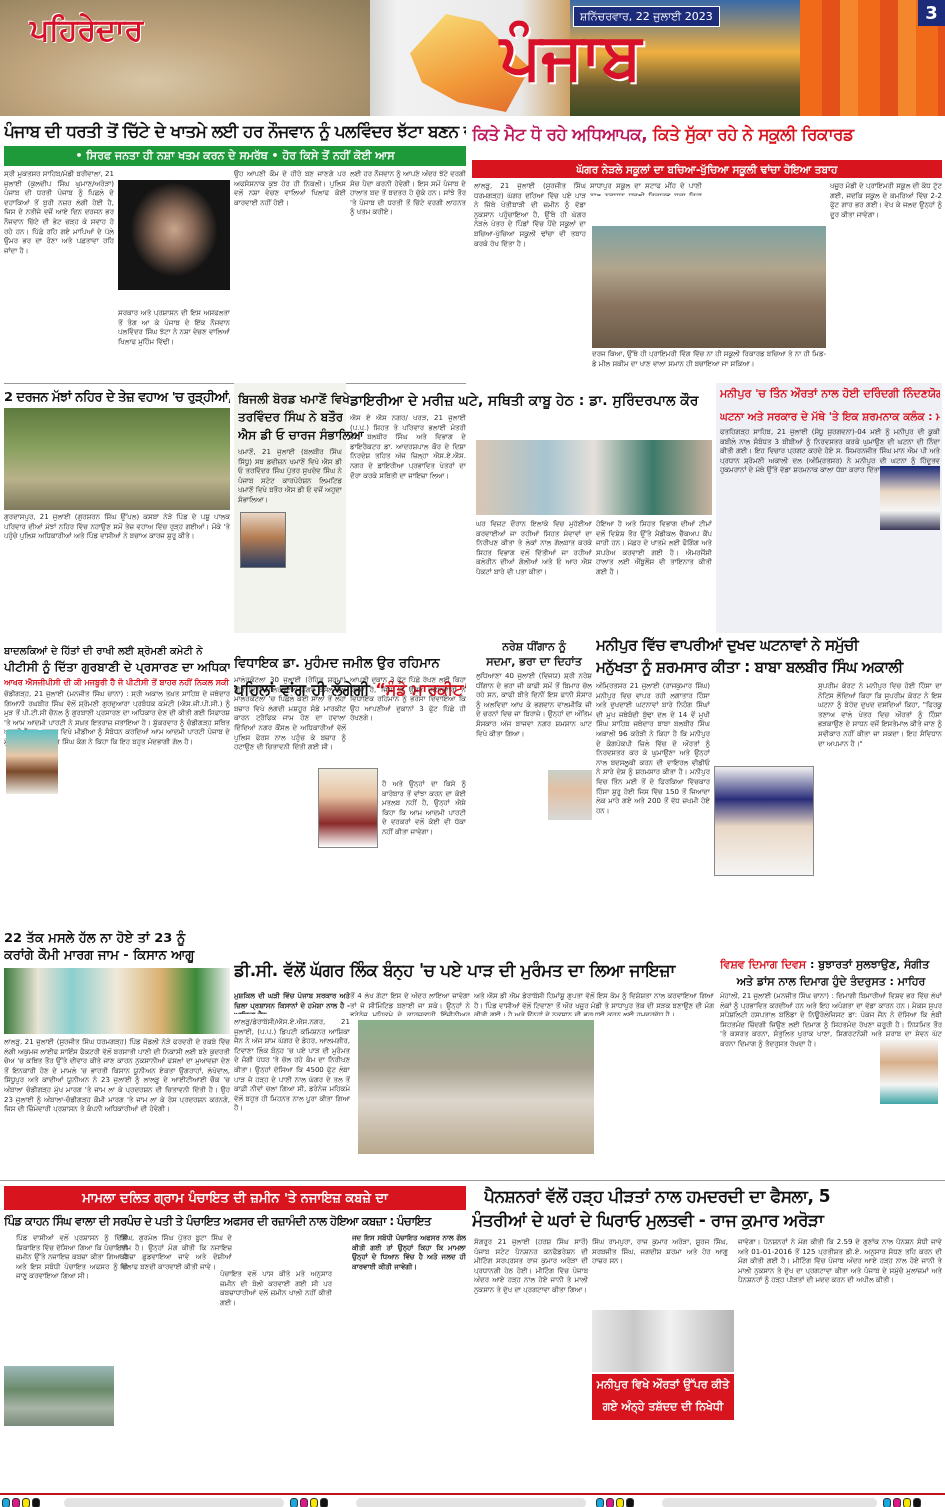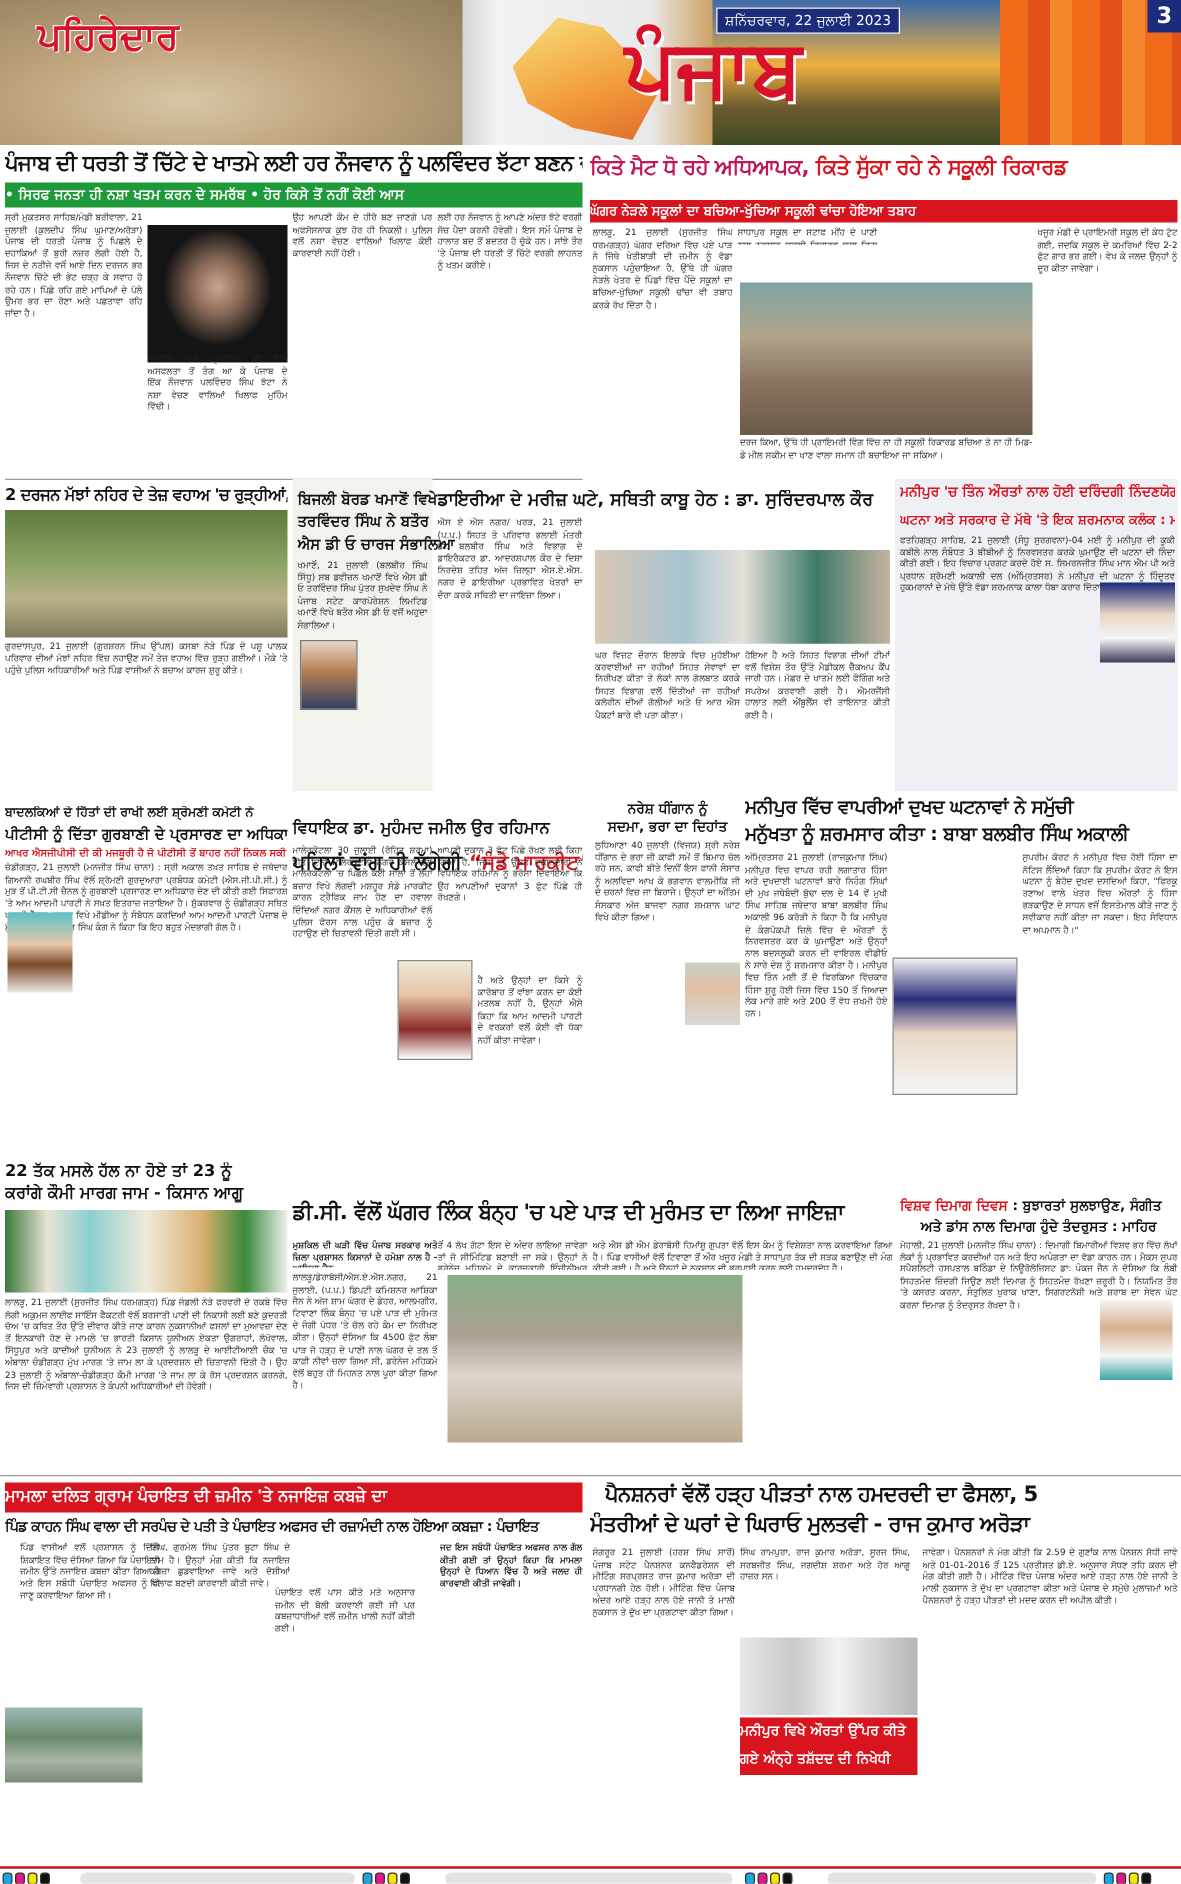--- a/index.html
+++ b/index.html
@@ -8,21 +8,21 @@
   .masthead .scene1 { position: absolute; left: 0; top: 0; width: 370px; height: 116px; background: radial-gradient(ellipse at 40% 70%, #d7c6a6 0%, #c0a57e 40%, #8e7c5a 100%); }
   .masthead .scene2 { position: absolute; left: 570px; top: 0; width: 230px; height: 116px; background: linear-gradient(180deg, #3a6aa8 0%, #f0b040 45%, #6a5a2e 75%, #3e4a22 100%); }
   .masthead .scene3 { position: absolute; left: 800px; top: 0; width: 145px; height: 116px; background: repeating-linear-gradient(90deg, #f06a1a 0 22px, #e4501a 22px 40px, #f4862e 40px 58px); }
   .masthead .map { position: absolute; left: 410px; top: 14px; width: 120px; height: 98px; background: linear-gradient(160deg, #f8e07a, #f29a3a 60%, #e06a2a); clip-path: polygon(30% 0, 60% 8%, 78% 30%, 100% 55%, 80% 100%, 40% 90%, 10% 70%, 0 40%, 15% 20%); }
   .brand-left { position: absolute; left: 30px; top: 12px; font-family: "DejaVu Serif", serif; font-weight: bold; font-size: 30px; color: #d8102a; text-shadow: 1px 1px 0 #fff, -1px -1px 0 #fff; }
   .brand-center { position: absolute; left: 500px; top: 18px; font-family: "DejaVu Serif", serif; font-weight: bold; font-size: 64px; color: #d8102a; text-shadow: 2px 2px 0 #fff; }
   .date-box { position: absolute; left: 573px; top: 6px; background: #1c2b7a; color: #fff; font-size: 11px; padding: 3px 6px; border: 1px solid #fff; }
   .page-num { position: absolute; left: 918px; top: 0; width: 27px; height: 26px; background: #1c2b7a; color: #fff; font-weight: bold; font-size: 18px; text-align: center; line-height: 26px; }
 
   .hl { position: absolute; font-family: "DejaVu Sans", sans-serif; font-weight: bold; white-space: nowrap; overflow: hidden; }
-  .band { position: absolute; color: #fff; font-weight: bold; text-align: left; white-space: nowrap; overflow: hidden; }
+  .band { position: absolute; color: #fff; font-weight: bold; text-align: center; white-space: nowrap; overflow: hidden; }
   .col { position: absolute; font-size: 7px; line-height: 9.6px; color: #222; overflow: hidden; text-align: justify; }
   .col p { margin: 0; }
   .photo { position: absolute; overflow: hidden; }
   .rule { position: absolute; background: #999; }
   .boxbg { position: absolute; }
   .sub { position: absolute; font-weight: bold; white-space: nowrap; overflow: hidden; }
 
   .footer { position: absolute; left: 0; top: 1493px; width: 945px; height: 14px; border-top: 2px solid #c0141c; }
   .reg { position: absolute; top: 3px; display: flex; gap: 2px; }
   .reg span { width: 8px; height: 10px; border: 1px solid #333; border-radius: 3px; display: inline-block; }
@@ -41,21 +41,21 @@
   <div class="date-box">ਸ਼ਨਿੱਚਰਵਾਰ, 22 ਜੁਲਾਈ 2023</div>
   <div class="page-num">3</div>
 </div>
 
 <div class="hl" style="left:4px;top:121px;width:462px;font-size:17px;color:#111;letter-spacing:-0.6px;">ਪੰਜਾਬ ਦੀ ਧਰਤੀ ਤੋਂ ਚਿੱਟੇ ਦੇ ਖਾਤਮੇ ਲਈ ਹਰ ਨੌਜਵਾਨ ਨੂੰ ਪਲਵਿੰਦਰ ਝੱਟਾ ਬਣਨ ਦੀ ਲੋੜ</div>
 <div class="band" style="left:4px;top:146px;width:462px;height:20px;background:#1f9a3a;font-size:11px;line-height:20px;">• ਸਿਰਫ ਜਨਤਾ ਹੀ ਨਸ਼ਾ ਖਤਮ ਕਰਨ ਦੇ ਸਮਰੱਥ • ਹੋਰ ਕਿਸੇ ਤੋਂ ਨਹੀਂ ਕੋਈ ਆਸ</div>
 <div class="col" style="left:4px;top:170px;width:110px;height:212px;">
     <p>ਸ੍ਰੀ ਮੁਕਤਸਰ ਸਾਹਿਬ/ਮੰਡੀ ਬਰੀਵਾਲਾ, 21 ਜੁਲਾਈ (ਕੁਲਦੀਪ ਸਿੰਘ ਘੁਮਾਣ/ਅਰੋੜਾ) ਪੰਜਾਬ ਦੀ ਧਰਤੀ ਪੰਜਾਬ ਨੂੰ ਪਿਛਲੇ ਦੇ ਦਹਾਕਿਆਂ ਤੋਂ ਬੁਰੀ ਨਜ਼ਰ ਲੱਗੀ ਹੋਈ ਹੈ, ਜਿਸ ਦੇ ਨਤੀਜੇ ਵਜੋਂ ਆਏ ਦਿਨ ਦਰਜਨ ਭਰ ਨੌਜਵਾਨ ਚਿੱਟੇ ਦੀ ਭੇਟ ਚੜ੍ਹ ਕੇ ਸਵਾਹ ਹੋ ਰਹੇ ਹਨ। ਪਿੱਛੇ ਰਹਿ ਗਏ ਮਾਪਿਆਂ ਦੇ ਪੱਲੇ ਉਮਰ ਭਰ ਦਾ ਰੋਣਾ ਅਤੇ ਪਛਤਾਵਾ ਰਹਿ ਜਾਂਦਾ ਹੈ।</p>
   </div>
 <div class="photo" style="left:118px;top:180px;width:112px;height:110px;background:radial-gradient(ellipse at 50% 45%, #c9a58c 0%, #8a6a58 25%, #141414 55%);"></div>
-<div class="col" style="left:118px;top:284px;width:112px;height:88px;font-family:Liberation Mono, monospace;">
+<div class="col" style="left:118px;top:309px;width:112px;height:88px;">
     <p>ਸਰਕਾਰ ਅਤੇ ਪ੍ਰਸ਼ਾਸਨ ਦੀ ਇਸ ਅਸਫਲਤਾ ਤੋਂ ਤੰਗ ਆ ਕੇ ਪੰਜਾਬ ਦੇ ਇੱਕ ਨੌਜਵਾਨ ਪਲਵਿੰਦਰ ਸਿੰਘ ਝੱਟਾ ਨੇ ਨਸ਼ਾ ਵੇਚਣ ਵਾਲਿਆਂ ਖਿਲਾਫ ਮੁਹਿੰਮ ਵਿੱਢੀ।</p>
   </div>
 <div class="col" style="left:234px;top:170px;width:112px;height:212px;">
     <p>ਉਹ ਆਪਣੀ ਕੌਮ ਦੇ ਹੀਰੋ ਬਣ ਜਾਣਗੇ ਪਰ ਅਫਸੋਸਨਾਕ ਕੁਝ ਹੋਰ ਹੀ ਨਿਕਲੀ। ਪੁਲਿਸ ਵਲੋਂ ਨਸ਼ਾ ਵੇਚਣ ਵਾਲਿਆਂ ਖਿਲਾਫ ਕੋਈ ਕਾਰਵਾਈ ਨਹੀਂ ਹੋਈ।</p>
   </div>
 <div class="col" style="left:350px;top:170px;width:116px;height:212px;">
     <p>ਲਈ ਹਰ ਨੌਜਵਾਨ ਨੂੰ ਆਪਣੇ ਅੰਦਰ ਝੱਟੇ ਵਰਗੀ ਸੋਚ ਪੈਦਾ ਕਰਨੀ ਹੋਵੇਗੀ। ਇਸ ਸਮੇਂ ਪੰਜਾਬ ਦੇ ਹਾਲਾਤ ਬਦ ਤੋਂ ਬਦਤਰ ਹੋ ਚੁੱਕੇ ਹਨ। ਸਾਂਝੇ ਤੌਰ 'ਤੇ ਪੰਜਾਬ ਦੀ ਧਰਤੀ ਤੋਂ ਚਿੱਟੇ ਵਰਗੀ ਲਾਹਨਤ ਨੂੰ ਖਤਮ ਕਰੀਏ।</p>
   </div>
 <div class="rule" style="left:4px;top:383px;width:462px;height:1px;"></div>
 

